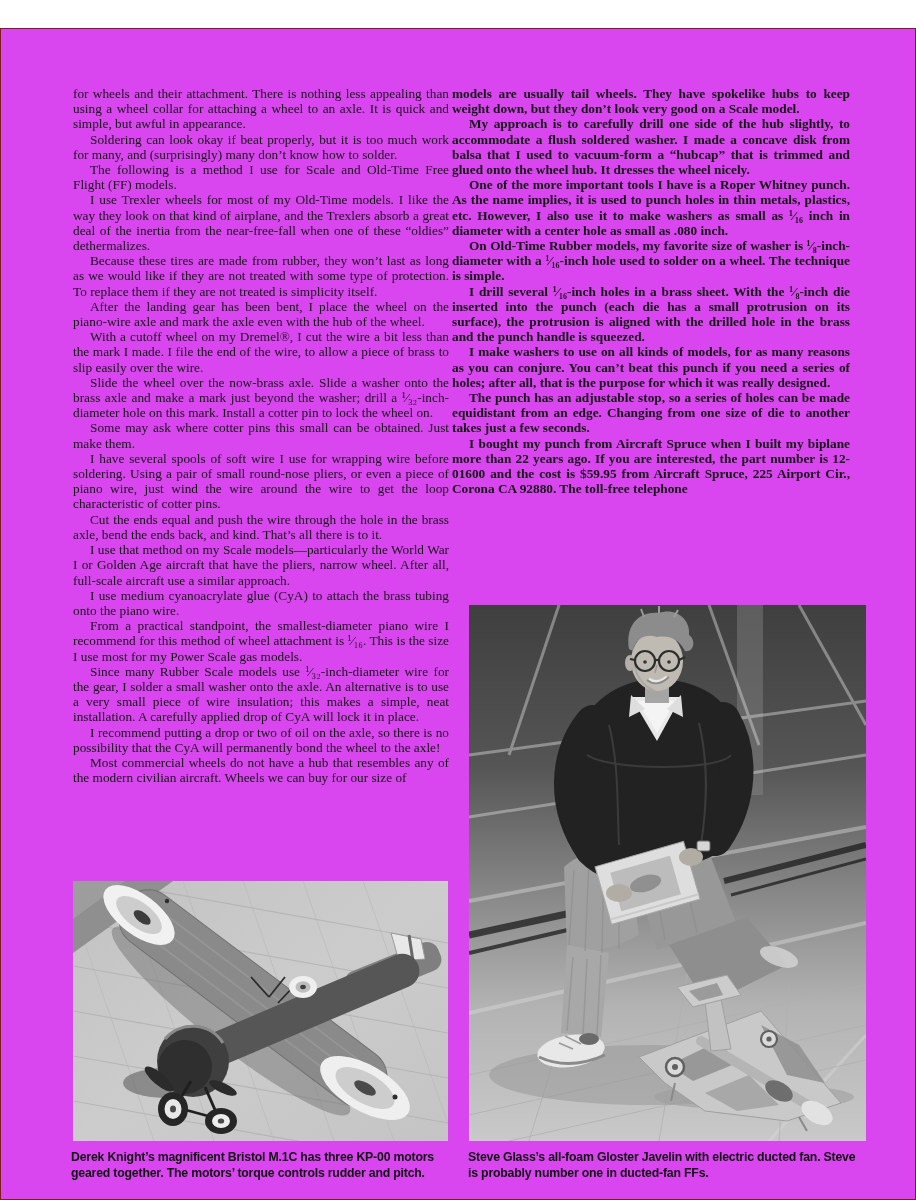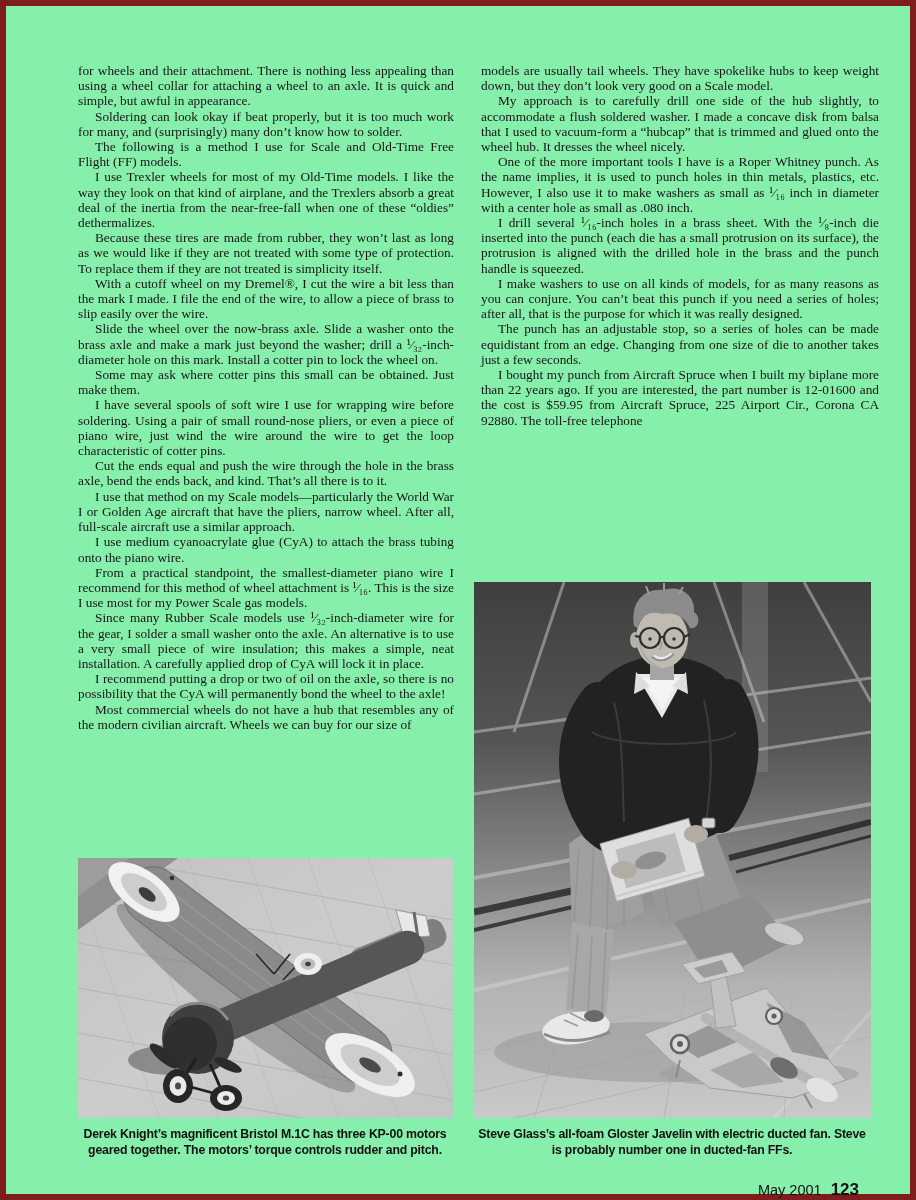--- a/index.html
+++ b/index.html
@@ -1,61 +1,63 @@
 <!DOCTYPE html>
 <html><head>
 <meta charset="utf-8">
 <style>
   html,body{margin:0;padding:0;background:#fff;}
   body{width:916px;height:1200px;position:relative;font-family:"Liberation Serif","DejaVu Serif",serif;color:#151515;}
-  .page{position:absolute;inset:0;background:#86efac;border:6px solid #7f1d1d;box-sizing:border-box;}
+  .page{position:absolute;inset:0;background:#d946ef;border:1px solid #7f1d1d;box-sizing:border-box;margin-top:28px;}
   .col{position:absolute;top:57px;font-size:13.3px;line-height:15.2px;text-align:justify;}
   .col p{margin:0;text-indent:17px;}
   .col p.cont{text-indent:0;}
   .col-left{left:72px;width:376px;}
-  .col-right{left:475px;width:398px;}
+  .col-right{left:451px;width:398px;font-weight:bold;}
   figure{margin:0;padding:0;}
   .photo{position:absolute;overflow:hidden;}
   .photo svg{display:block;}
   .photo-left{left:72px;top:852px;width:375px;height:260px;}
   .photo-right{left:468px;top:576px;width:397px;height:536px;}
-  .caption{position:absolute;font-family:"Liberation Sans","DejaVu Sans",sans-serif;font-weight:bold;font-size:12.3px;line-height:15.5px;letter-spacing:-0.2px;color:#111;text-align:center;}
+  .caption{position:absolute;font-family:"Liberation Sans","DejaVu Sans",sans-serif;font-weight:bold;font-size:12.3px;line-height:15.5px;letter-spacing:-0.2px;color:#111;}
   .caption-left{left:70px;top:1121px;width:378px;}
   .caption-right{left:467px;top:1121px;width:398px;}
   .footer{position:absolute;top:1174px;right:51px;font-family:"Liberation Sans","DejaVu Sans",sans-serif;font-size:14.5px;color:#111;}
   .footer .page-num{font-weight:bold;font-size:17px;margin-left:9px;}
 </style>
 </head>
 <body>
 
 <div class="page">
 
   <section class="col col-left">
     <p class="cont">for wheels and their attachment. There is nothing less appealing than using a wheel collar for attaching a wheel to an axle. It is quick and simple, but awful in appearance.</p>
     <p>Soldering can look okay if beat properly, but it is too much work for many, and (surprisingly) many don’t know how to solder.</p>
     <p>The following is a method I use for Scale and Old-Time Free Flight (FF) models.</p>
     <p>I use Trexler wheels for most of my Old-Time models. I like the way they look on that kind of airplane, and the Trexlers absorb a great deal of the inertia from the near-free-fall when one of these “oldies” dethermalizes.</p>
     <p>Because these tires are made from rubber, they won’t last as long as we would like if they are not treated with some type of protection. To replace them if they are not treated is simplicity itself.</p>
+    <p>After the landing gear has been bent, I place the wheel on the piano-wire axle and mark the axle even with the hub of the wheel.</p>
     <p>With a cutoff wheel on my Dremel®, I cut the wire a bit less than the mark I made. I file the end of the wire, to allow a piece of brass to slip easily over the wire.</p>
     <p>Slide the wheel over the now-brass axle. Slide a washer onto the brass axle and make a mark just beyond the washer; drill a ¹⁄₃₂-inch-diameter hole on this mark. Install a cotter pin to lock the wheel on.</p>
     <p>Some may ask where cotter pins this small can be obtained. Just make them.</p>
     <p>I have several spools of soft wire I use for wrapping wire before soldering. Using a pair of small round-nose pliers, or even a piece of piano wire, just wind the wire around the wire to get the loop characteristic of cotter pins.</p>
     <p>Cut the ends equal and push the wire through the hole in the brass axle, bend the ends back, and kind. That’s all there is to it.</p>
     <p>I use that method on my Scale models—particularly the World War I or Golden Age aircraft that have the pliers, narrow wheel. After all, full-scale aircraft use a similar approach.</p>
     <p>I use medium cyanoacrylate glue (CyA) to attach the brass tubing onto the piano wire.</p>
     <p>From a practical standpoint, the smallest-diameter piano wire I recommend for this method of wheel attachment is ¹⁄₁₆. This is the size I use most for my Power Scale gas models.</p>
     <p>Since many Rubber Scale models use ¹⁄₃₂-inch-diameter wire for the gear, I solder a small washer onto the axle. An alternative is to use a very small piece of wire insulation; this makes a simple, neat installation. A carefully applied drop of CyA will lock it in place.</p>
     <p>I recommend putting a drop or two of oil on the axle, so there is no possibility that the CyA will permanently bond the wheel to the axle!</p>
     <p>Most commercial wheels do not have a hub that resembles any of the modern civilian aircraft. Wheels we can buy for our size of</p>
   </section>
 
   <section class="col col-right">
     <p class="cont">models are usually tail wheels. They have spokelike hubs to keep weight down, but they don’t look very good on a Scale model.</p>
     <p>My approach is to carefully drill one side of the hub slightly, to accommodate a flush soldered washer. I made a concave disk from balsa that I used to vacuum-form a “hubcap” that is trimmed and glued onto the wheel hub. It dresses the wheel nicely.</p>
     <p>One of the more important tools I have is a Roper Whitney punch. As the name implies, it is used to punch holes in thin metals, plastics, etc. However, I also use it to make washers as small as ¹⁄₁₆ inch in diameter with a center hole as small as .080 inch.</p>
+    <p>On Old-Time Rubber models, my favorite size of washer is ¹⁄₈-inch-diameter with a ¹⁄₁₆-inch hole used to solder on a wheel. The technique is simple.</p>
     <p>I drill several ¹⁄₁₆-inch holes in a brass sheet. With the ¹⁄₈-inch die inserted into the punch (each die has a small protrusion on its surface), the protrusion is aligned with the drilled hole in the brass and the punch handle is squeezed.</p>
     <p>I make washers to use on all kinds of models, for as many reasons as you can conjure. You can’t beat this punch if you need a series of holes; after all, that is the purpose for which it was really designed.</p>
     <p>The punch has an adjustable stop, so a series of holes can be made equidistant from an edge. Changing from one size of die to another takes just a few seconds.</p>
     <p>I bought my punch from Aircraft Spruce when I built my biplane more than 22 years ago. If you are interested, the part number is 12-01600 and the cost is $59.95 from Aircraft Spruce, 225 Airport Cir., Corona CA 92880. The toll-free telephone</p>
   </section>
 
   <figure class="photo photo-left">
     <svg width="375" height="260" viewBox="0 0 375 260" xmlns="http://www.w3.org/2000/svg">
       <defs>
         <linearGradient id="gpav" x1="0" y1="0" x2="1" y2="1">

